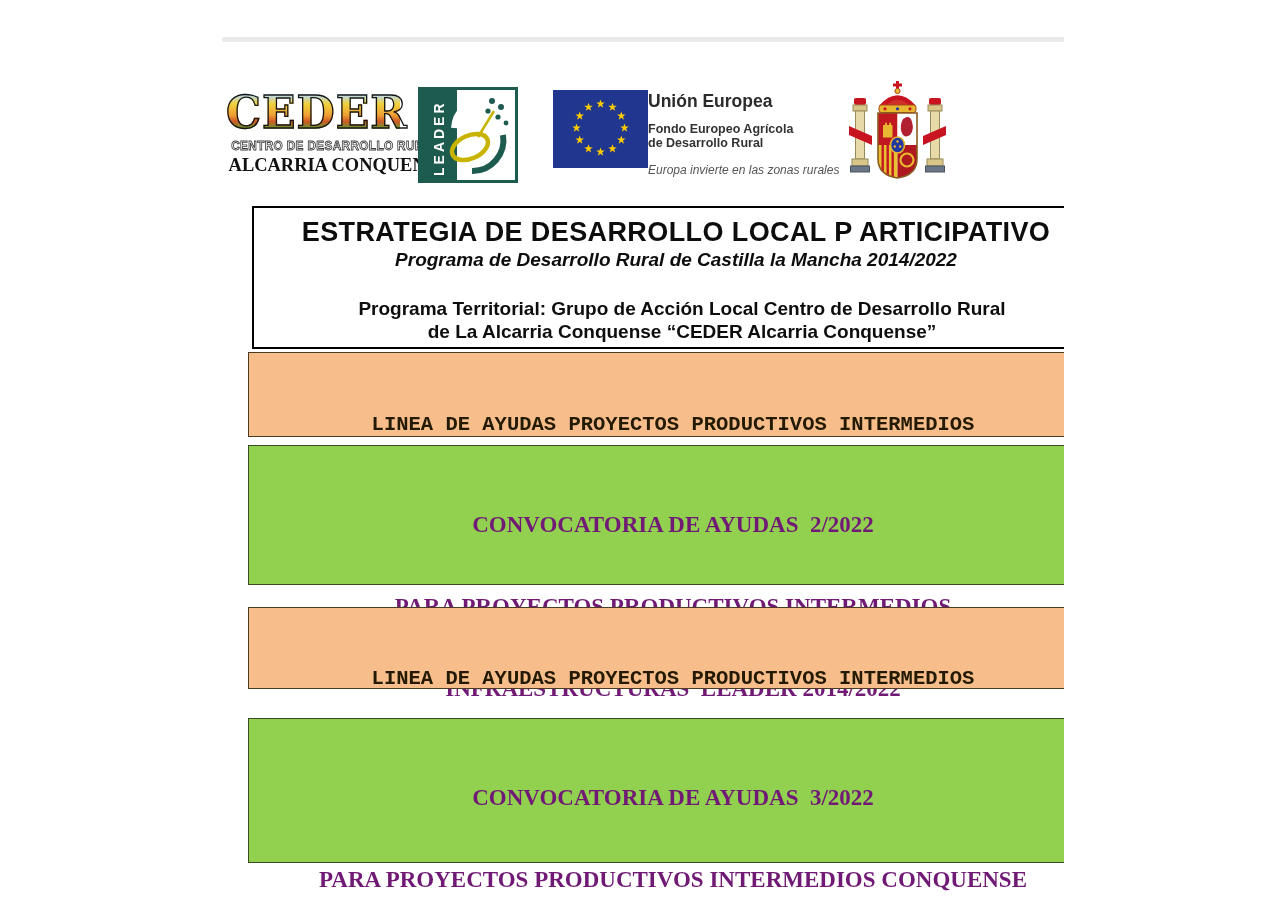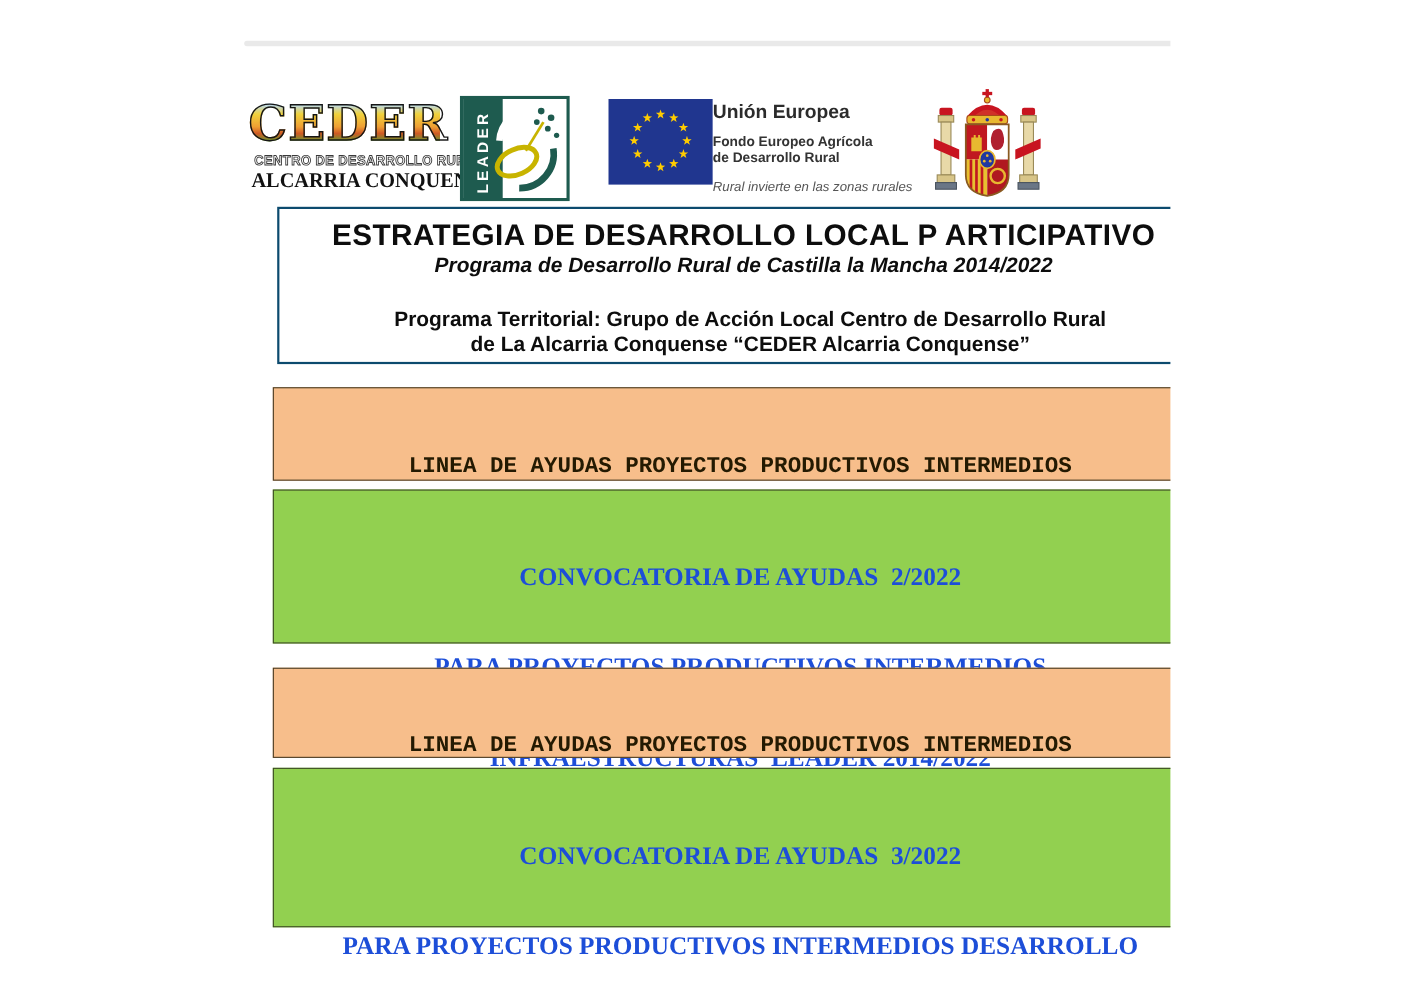--- a/index.html
+++ b/index.html
@@ -35,43 +35,43 @@
   .eu-tagline{margin-top:13px;font-size:12px;font-style:italic;color:#555;}
 
   .spain{position:absolute;left:845px;top:80px;}
 
   .clm{position:absolute;left:952px;top:86px;width:134px;text-align:center;}
   .clm svg{display:block;margin:0 auto;}
   .clm-label{margin-top:4px;font-size:17px;font-weight:bold;color:#2440a0;
              transform:scaleX(.88);white-space:nowrap;}
 
   
-  .title-box{position:absolute;left:252px;top:188px;width:848px;height:143px;
-             border:2px solid #0c4a6e;background:#fff;text-align:center;box-sizing:border-box;
+  .title-box{position:absolute;left:252px;top:206px;width:848px;height:143px;
+             border:2px solid #000000;background:#fff;text-align:center;box-sizing:border-box;
              padding-top:9px;}
   .tb-line1{font-size:27px;font-weight:bold;color:#0d0d0d;letter-spacing:.4px;line-height:30px;}
   .tb-line2{font-size:19px;font-weight:bold;color:#0d0d0d;line-height:22px;margin-top:2px;font-style:italic;}
   .tb-gap{height:26px;}
   .tb-line3,.tb-line4{font-size:19px;font-weight:bold;color:#0d0d0d;line-height:23px;padding-left:12px;}
 
   
   .band{position:absolute;left:248px;width:850px;box-sizing:border-box;text-align:center;
         font-family:"Liberation Serif",serif;font-weight:bold;white-space:pre-wrap;}
   .band .line{white-space:pre-wrap;}
   .band.orange{background:#f7be8b;border:1.5px solid #4a3c24;color:#241a02;
                font-size:20.5px;font-family:Liberation Mono, monospace;}
-  .band.green{background:#92d050;border:1.5px solid #3c4a24;color:#1d4ed8;
+  .band.green{background:#92d050;border:1.5px solid #3c4a24;color:#701a75;
               font-size:23px;}
   .band1{top:352px;height:85px;padding-top:12px;}
   .band1 .line{line-height:27px;}
   .band2{top:445px;height:140px;padding-top:12px;}
   .band2 .line{line-height:30px;}
   .band3{top:607px;height:82px;padding-top:11px;}
   .band3 .line{line-height:27px;}
-  .band4{top:698px;height:145px;padding-top:12px;}
+  .band4{top:718px;height:145px;padding-top:12px;}
   .band4 .line{line-height:30px;}
 </style>
 </head>
 <body>
 
 <div class="stage">
 
   <div class="top-rule"></div>
 
   <div class="logos">
@@ -114,21 +114,21 @@
           <use href="#st" x="-20.8" y="36"></use>
           <use href="#st" x="-24" y="24"></use>
           <use href="#st" x="-20.8" y="12"></use>
           <use href="#st" x="-12" y="3.2"></use>
         </g>
       </svg>
       <div class="eu-text">
         <div class="eu-title">Unión Europea</div>
         <div class="eu-line first">Fondo Europeo Agrícola</div>
         <div class="eu-line">de Desarrollo Rural</div>
-        <div class="eu-tagline">Rural invierte en las zonas rurales</div>
+        <div class="eu-tagline">Europa invierte en las zonas rurales</div>
       </div>
     </div>
 
     <div class="spain">
       <svg width="105" height="112" viewBox="0 0 105 112">
 
         <g>
           <rect x="9" y="18" width="12" height="7" rx="2" fill="#C81420"></rect>
           <rect x="8" y="25" width="14" height="6" fill="#D8C588" stroke="#9a8a58" stroke-width="1"></rect>
           <rect x="10.5" y="31" width="9" height="48" fill="#E8D9A8" stroke="#9a8a58" stroke-width="1"></rect>
@@ -205,17 +205,17 @@
     <div class="line">INFRAESTRUCTURAS  LEADER 2014/2022</div>
   </div>
 
   <div class="band orange band3">
     <div class="line">LINEA DE AYUDAS PROYECTOS PRODUCTIVOS INTERMEDIOS</div>
     <div class="line">PATRIMONIO II - LEADER 2014/2022</div>
   </div>
 
   <div class="band green band4">
     <div class="line">CONVOCATORIA DE AYUDAS  3/2022</div>
-    <div class="line">PARA PROYECTOS PRODUCTIVOS INTERMEDIOS DESARROLLO</div>
+    <div class="line">PARA PROYECTOS PRODUCTIVOS INTERMEDIOS CONQUENSE</div>
     
   </div>
 
 </div>
 
 </body></html>

